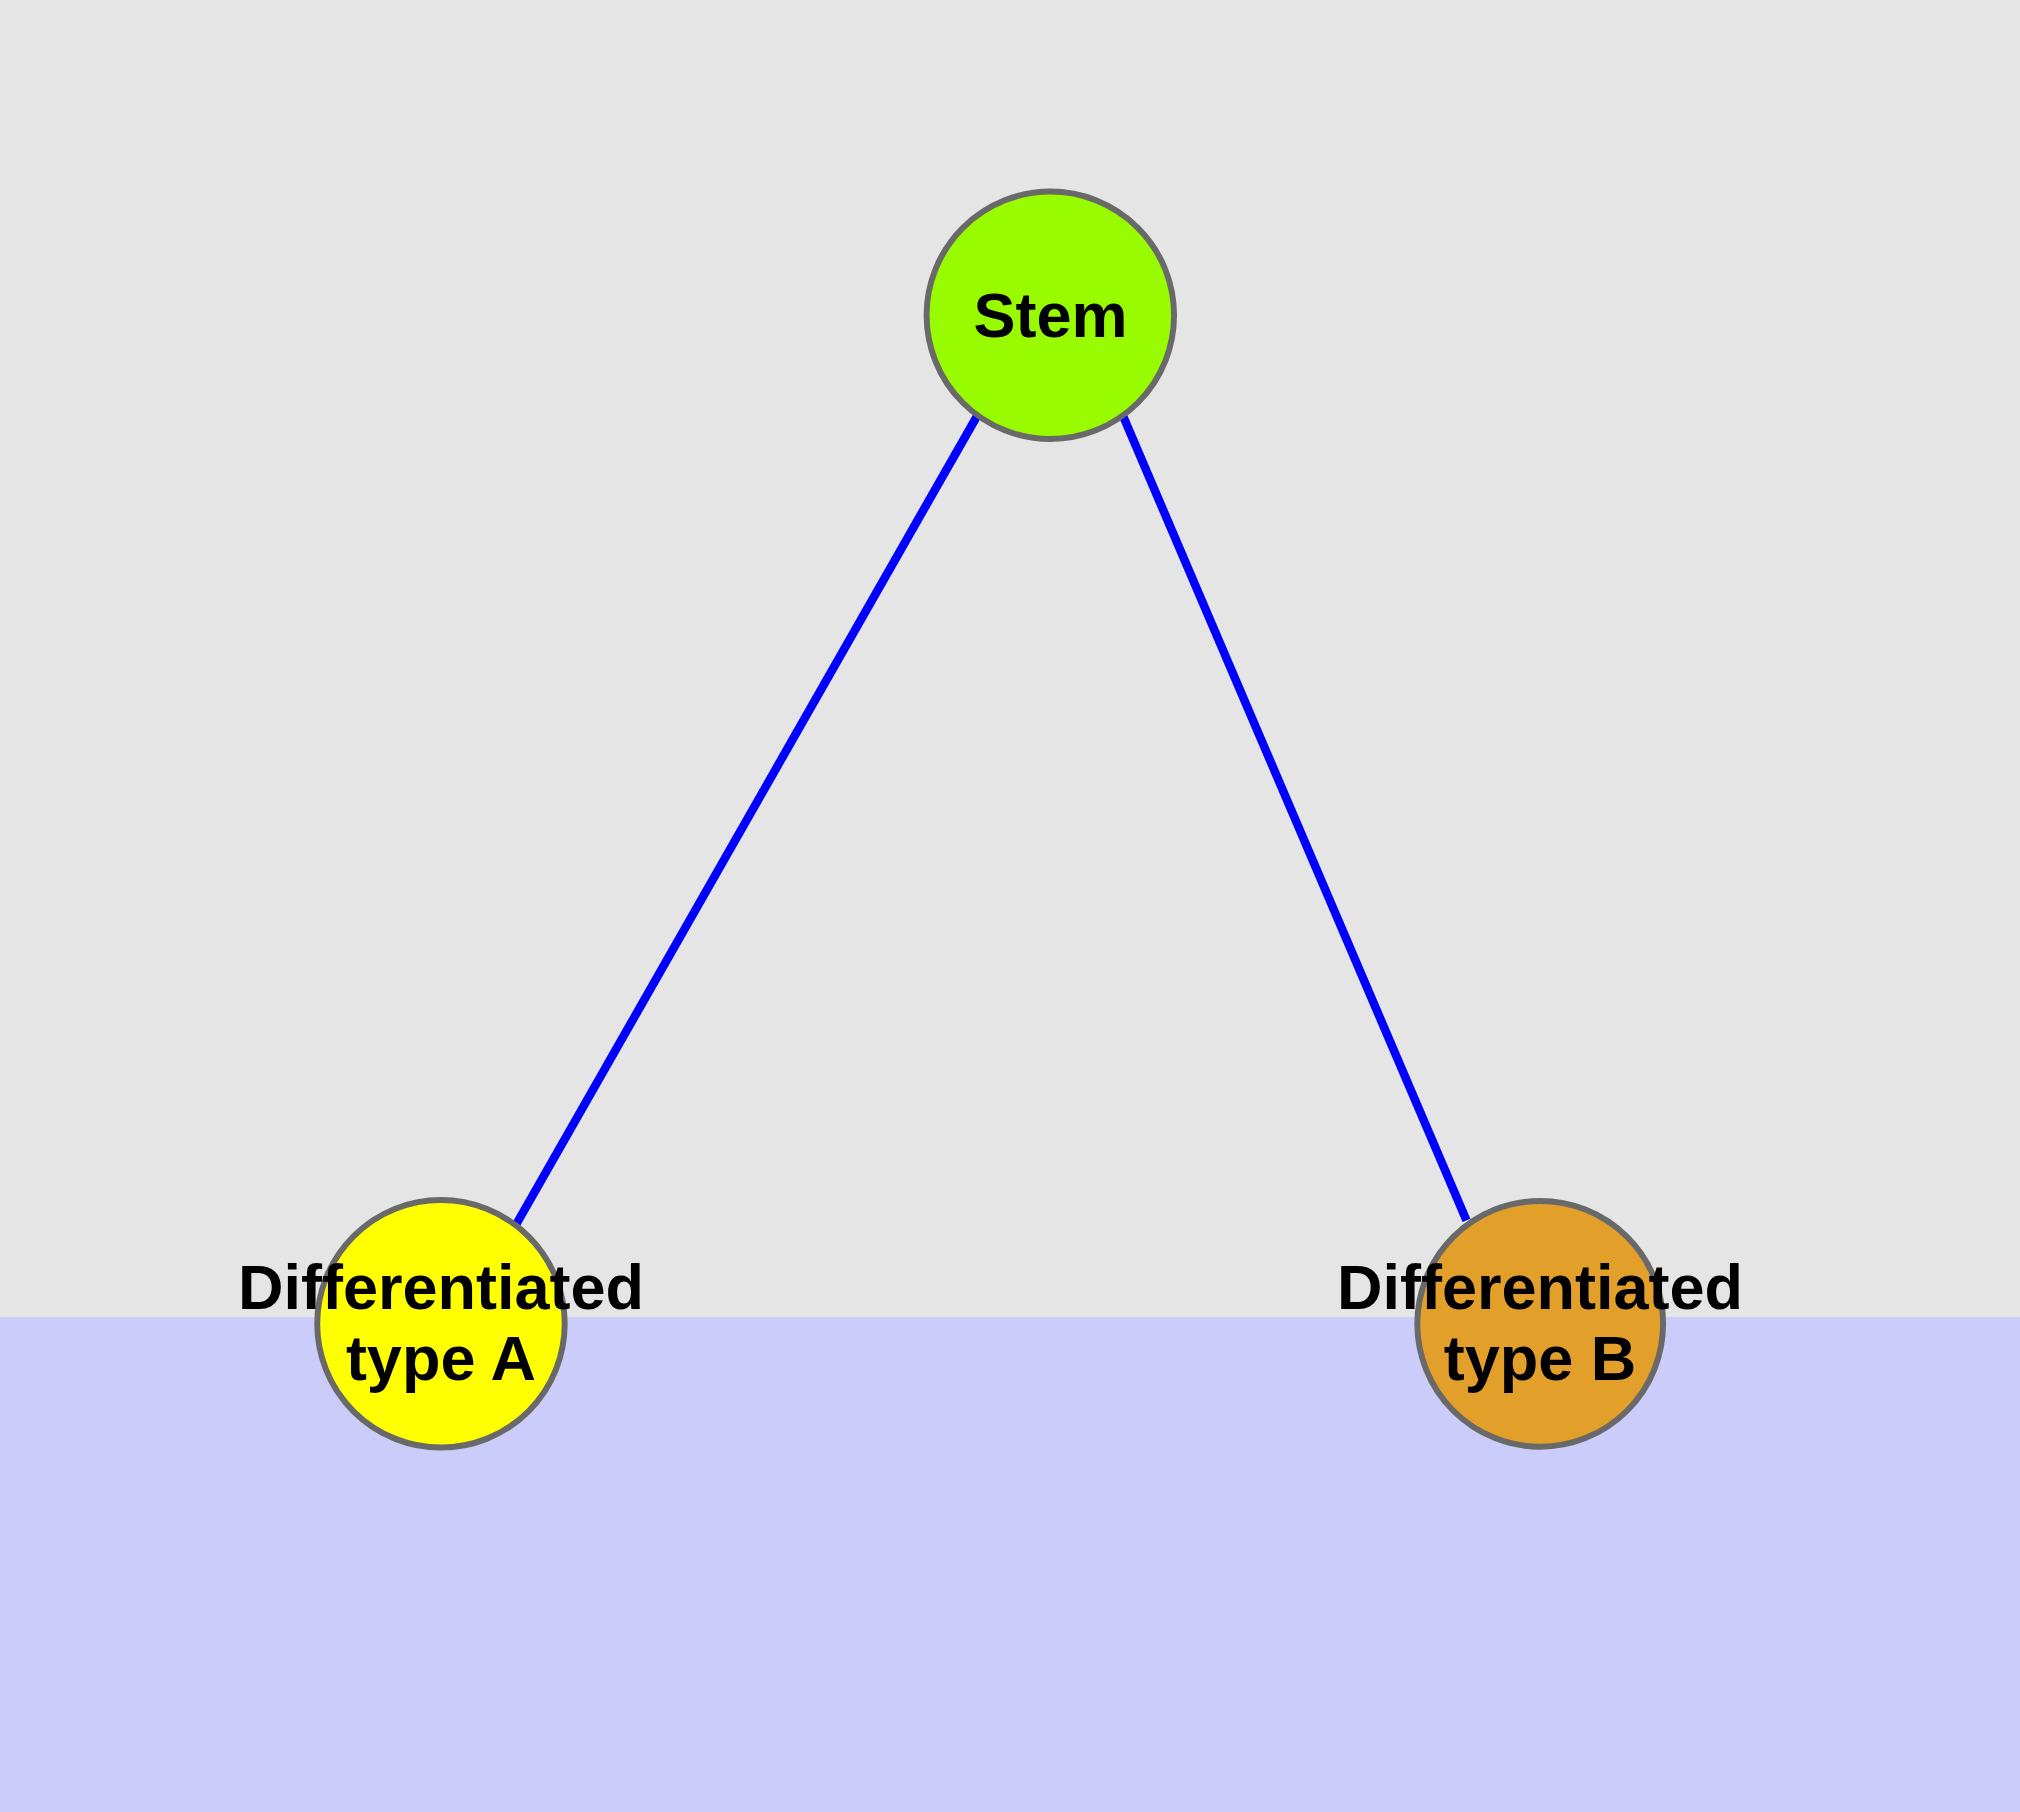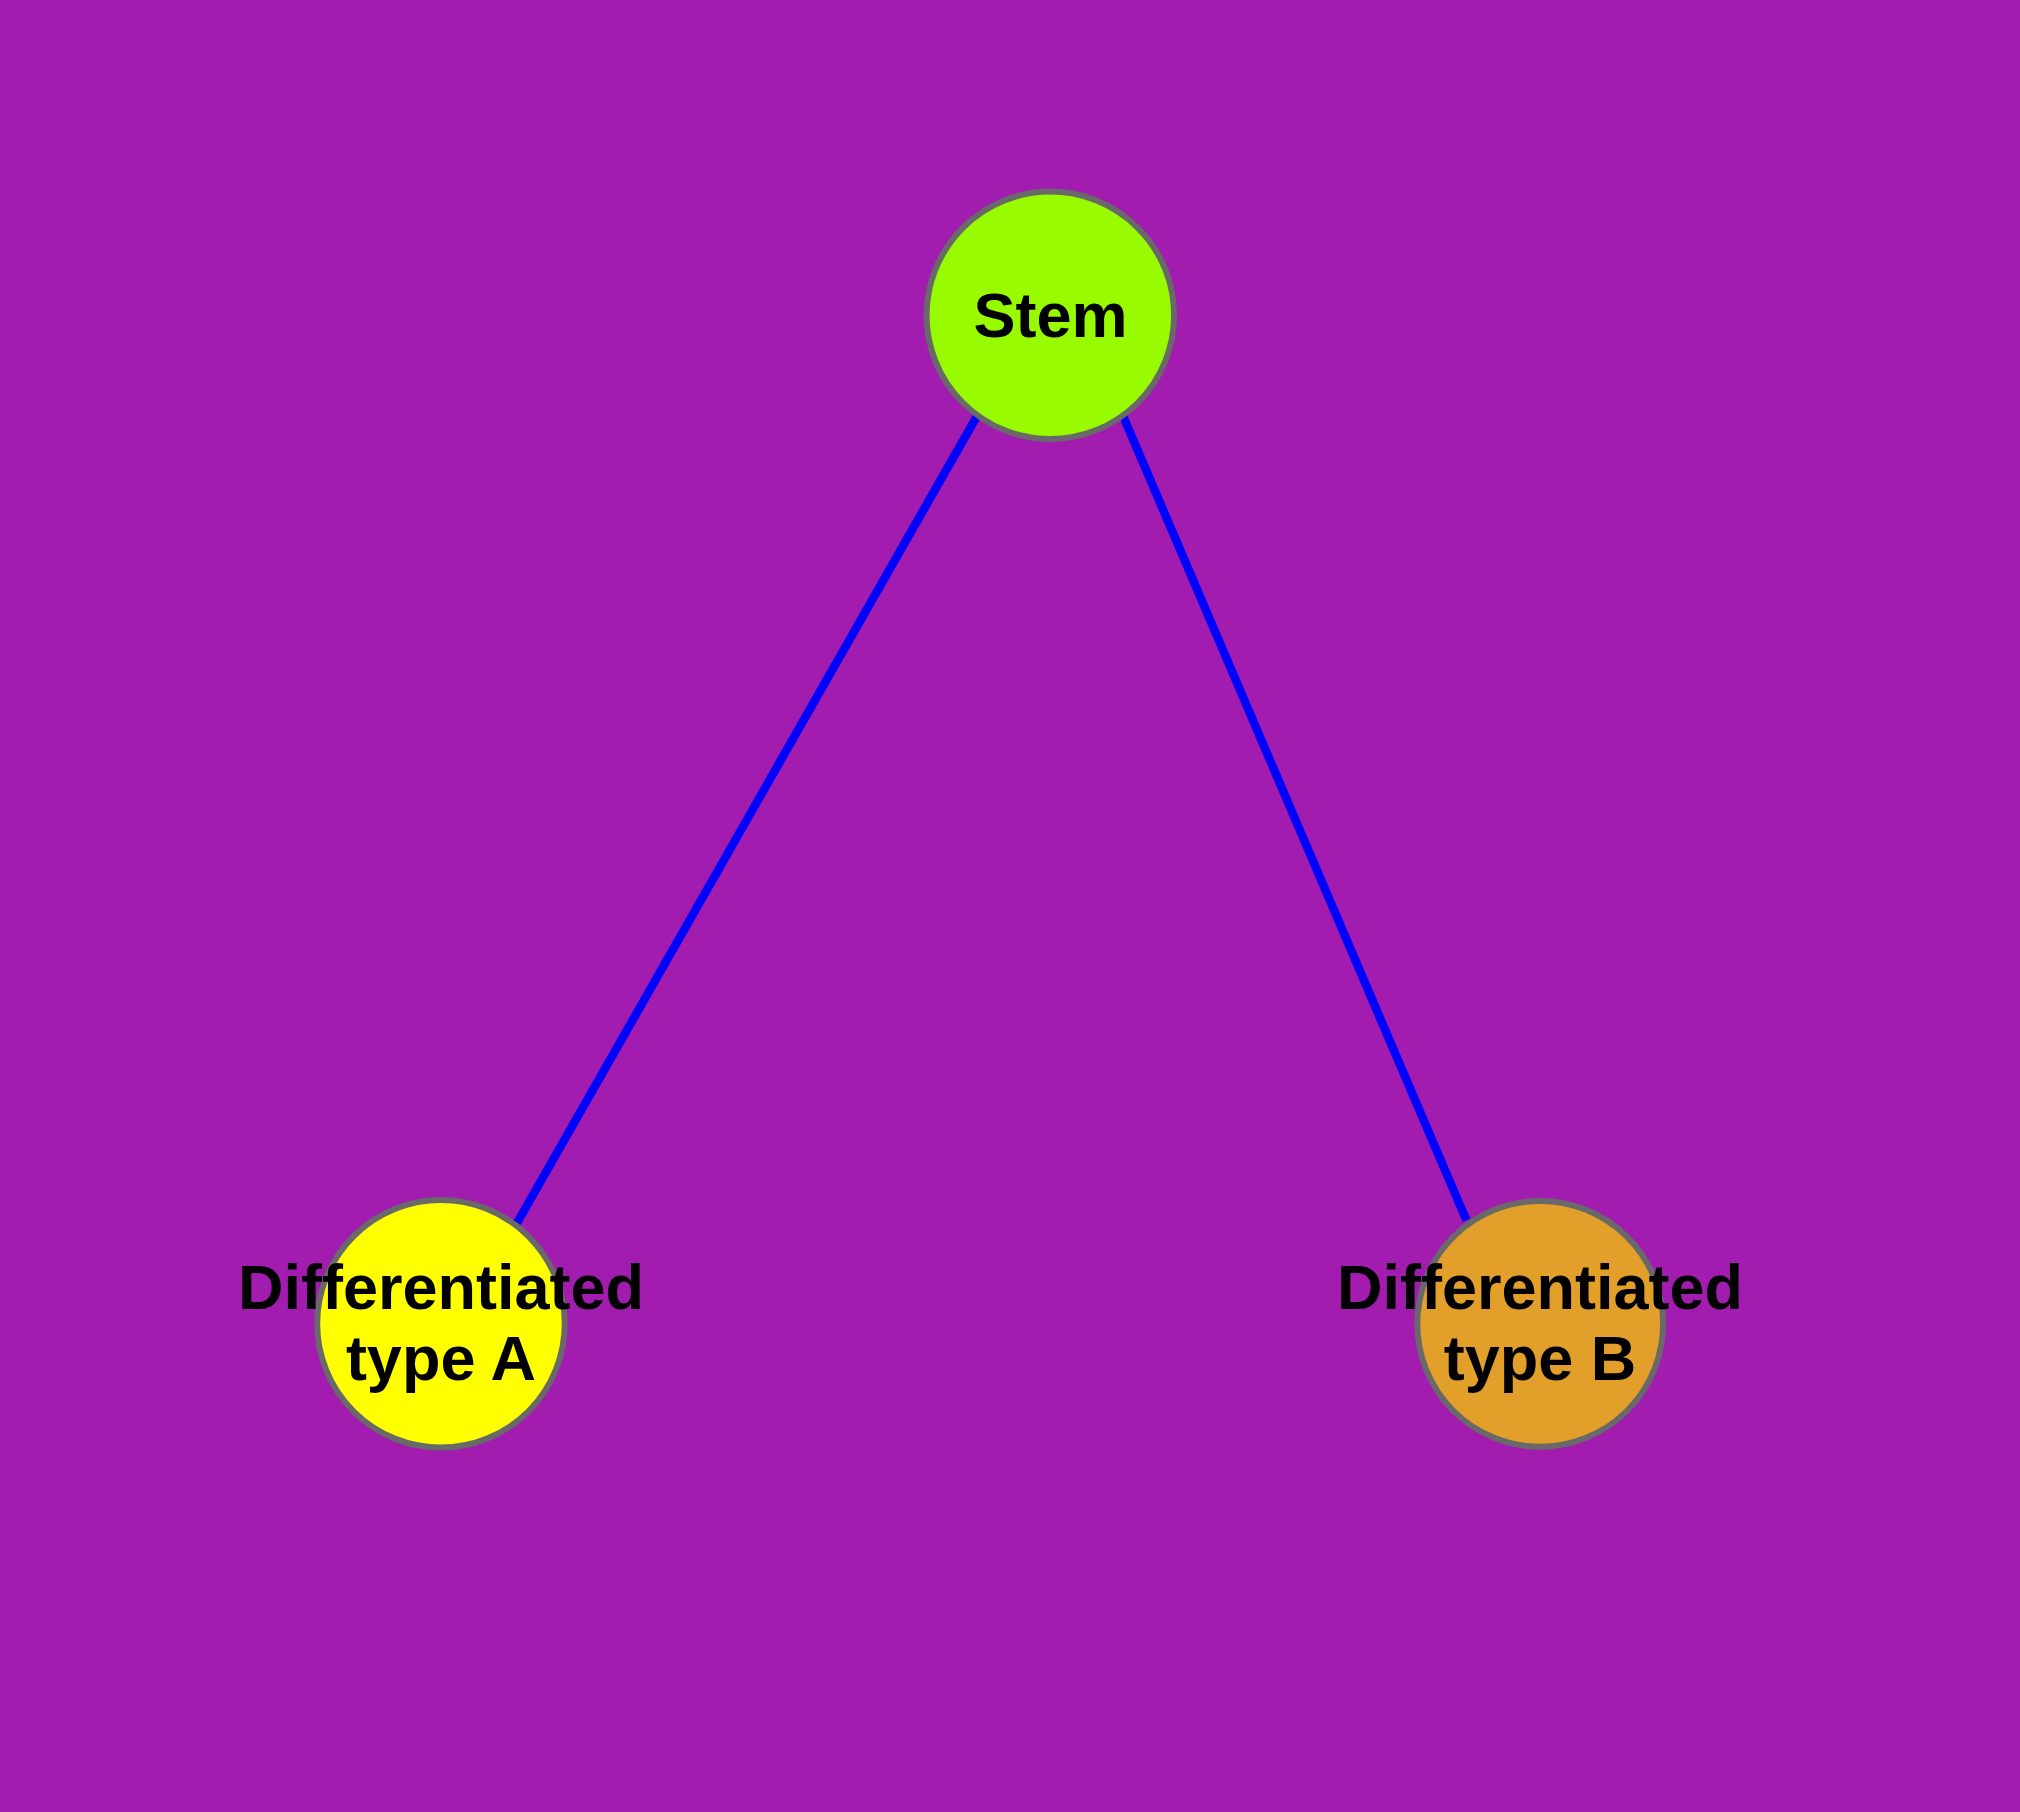--- a/index.html
+++ b/index.html
@@ -52,21 +52,21 @@
   .node-label.typeb {
     font-size: 63px;
     left: 1201px;
     top: 1252px;
     width: 678px;
   }
 </style>
 </head>
 <body style="background: rgb(204, 204, 250);">
 
-<div id="canvas" style="background: #a21caf; width: 2021px; height: 1812px;">
+<div id="canvas" style="background: #e5e5e5; width: 2021px; height: 1317px;">
 
   <svg id="graph-svg" viewBox="0 0 2384 2138" xmlns="http://www.w3.org/2000/svg">
 
     <line x1="1153" y1="490" x2="608" y2="1446" stroke="#0000ff" stroke-width="10" stroke-linecap="butt"></line>
 
     <line x1="1324" y1="489" x2="1730" y2="1440" stroke="#0000ff" stroke-width="10" stroke-linecap="butt"></line>
 
     <circle cx="1239" cy="372" r="146" fill="#99fb00" stroke="#696969" stroke-width="7"></circle>
 
     <circle cx="520" cy="1562" r="146" fill="#ffff00" stroke="#696969" stroke-width="7"></circle>

